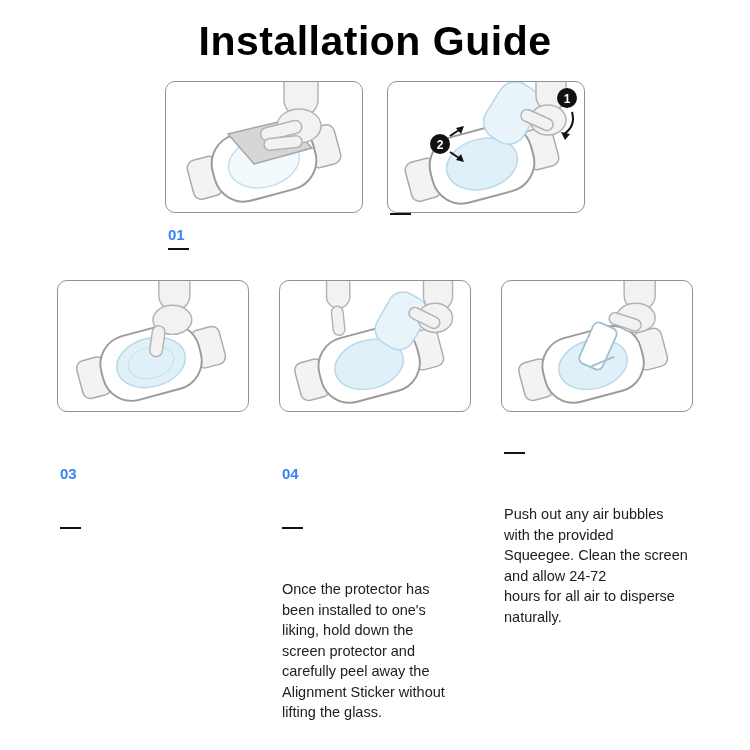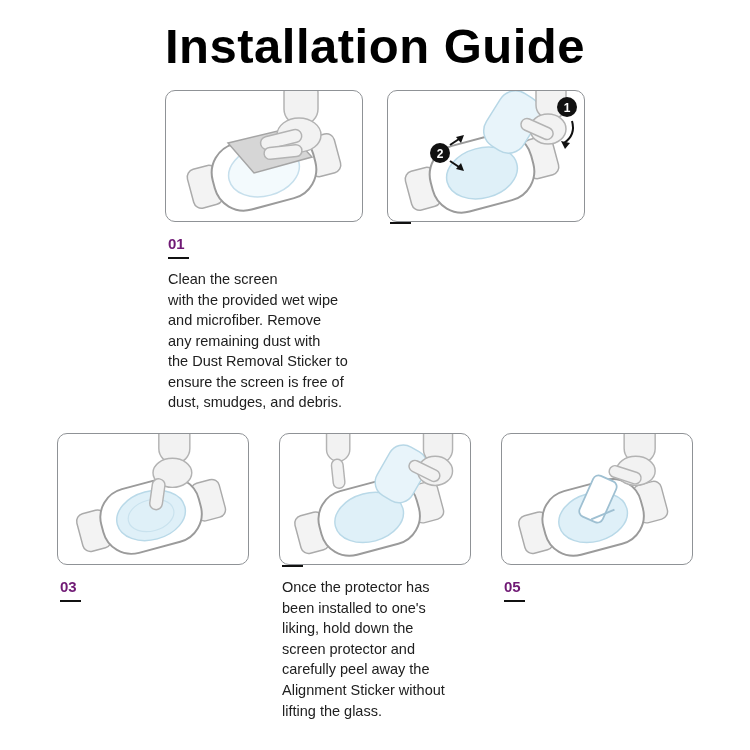--- a/index.html
+++ b/index.html
@@ -1,44 +1,44 @@
 <!DOCTYPE html>
 <html><head>
 <meta charset="utf-8">
 <style>
   html,body{margin:0;padding:0;background:#ffffff;}
   body{width:750px;height:750px;font-family:"Liberation Sans",sans-serif;color:#1b1b1b;overflow:hidden;}
   .page{width:750px;height:750px;position:relative;background:#fff;}
   .title{
     text-align:center;
-    font-size:49px;
+    font-size:41px;
     font-weight:700;
     letter-spacing:.5px;
     margin:18px 0 16px 0;
     color:#000;
   }
   .row{display:flex;justify-content:center;align-items:flex-start;}
   .row-1{gap:24px;}
   .row-2{gap:30px;margin-top:20px;}
   .step{display:flex;flex-direction:column;}
   .row-1 .step{width:198px;}
-  .row-2 .step{width:192px;}
+  .row-2 .step{width:192px;gap:40px;}
   .panel{
     border:1.6px solid #8f9296;
     border-radius:10px;
     height:130px;
     background:#fff;
     overflow:hidden;
   }
   .panel svg{display:block;width:100%;height:100%;}
   .step-number{
     font-weight:700;
     font-size:15px;
     margin:13px 0 5px 3px;
-    color:#701a75;
+    color:#3b82f6;
   }
   .step-rule{
     width:21px;height:2px;background:#111;
     margin:0 0 10px 3px;
   }
   .step-text{
     font-size:14.5px;
     line-height:1.42;
     margin:0 0 0 3px;
     color:#202020;
@@ -70,27 +70,20 @@
           <g fill="#f2f2f2" stroke="#b3b3b3" stroke-width="1.5">
             <rect x="118" y="-14" width="34" height="48" rx="16"></rect>
             <ellipse cx="133" cy="44" rx="22" ry="17"></ellipse>
             <rect x="94" y="42" width="42" height="13" rx="6.5" transform="rotate(-14 115 48)"></rect>
             <rect x="98" y="55" width="38" height="12" rx="6" transform="rotate(-6 117 61)"></rect>
           </g>
         </svg>
       </div>
       <div class="step-number">01</div>
       <div class="step-rule"></div>
-      <p class="step-text">Clean the screen
-with the provided wet wipe
-and microfiber. Remove
-any remaining dust with
-the Dust Removal Sticker to
-ensure the screen is free of
-dust, smudges, and debris.</p>
     </div>
 
     <div class="step">
       <div class="panel">
         <svg viewBox="0 0 196 130" preserveAspectRatio="xMidYMid meet">
           <g transform="rotate(-15 94 82)">
             <rect x="18" y="62" width="30" height="40" rx="8" fill="#f3f3f3" stroke="#ababab" stroke-width="1.5"></rect>
             <rect x="140" y="62" width="30" height="40" rx="8" fill="#f3f3f3" stroke="#ababab" stroke-width="1.5"></rect>
             <rect x="42" y="48" width="104" height="68" rx="30" fill="#ffffff" stroke="#9b9b9b" stroke-width="2"></rect>
             <ellipse cx="94" cy="82" rx="36" ry="25" fill="#dff0f8" stroke="#b9d9e8" stroke-width="1.5"></ellipse>
@@ -165,20 +158,21 @@
             <rect x="48" y="-14" width="24" height="40" rx="12"></rect>
             <rect x="54" y="24" width="12" height="30" rx="6" transform="rotate(-6 60 39)"></rect>
           </g>
           <g fill="#f2f2f2" stroke="#b3b3b3" stroke-width="1.5">
             <rect x="148" y="-16" width="30" height="44" rx="14"></rect>
             <ellipse cx="160" cy="36" rx="18" ry="15"></ellipse>
             <rect x="132" y="30" width="34" height="12" rx="6" transform="rotate(26 149 36)"></rect>
           </g>
         </svg>
       </div>
+      <div class="step-number">04</div>
       <div class="step-rule"></div>
       <p class="step-text">Once the protector has
 been installed to one's
 liking, hold down the
 screen protector and
 carefully peel away the
 Alignment Sticker without
 lifting the glass.</p>
     </div>
 
@@ -195,18 +189,23 @@
             <rect x="86" y="42" width="26" height="46" rx="6" transform="rotate(24 99 65)" fill="#ffffff" stroke="#9fc0d2" stroke-width="1.8"></rect>
             <line x1="92" y1="86" x2="116" y2="76" stroke="#9fc0d2" stroke-width="2"></line>
           </g>
           <g fill="#f2f2f2" stroke="#b3b3b3" stroke-width="1.5">
             <rect x="126" y="-16" width="32" height="44" rx="15"></rect>
             <ellipse cx="138" cy="36" rx="20" ry="15"></ellipse>
             <rect x="110" y="34" width="34" height="12" rx="6" transform="rotate(18 127 40)"></rect>
           </g>
         </svg>
       </div>
-      <div class="step-number">05</div>
-      <div class="step-rule"></div>
+      <div class="step-rule"></div>
+      <p class="step-text">Push out any air bubbles
+with the provided
+Squeegee. Clean the screen
+and allow 24-72
+hours for all air to disperse
+naturally.</p>
     </div>
 
   </div>
 </div>
 
 </body></html>

